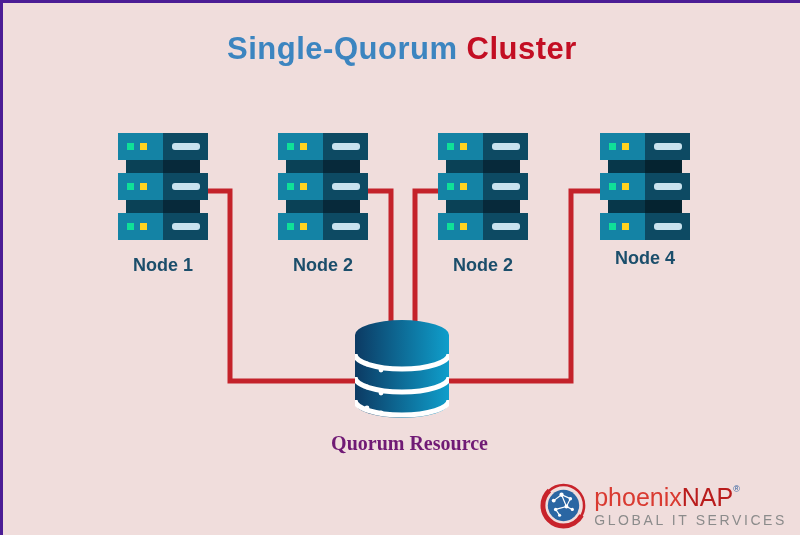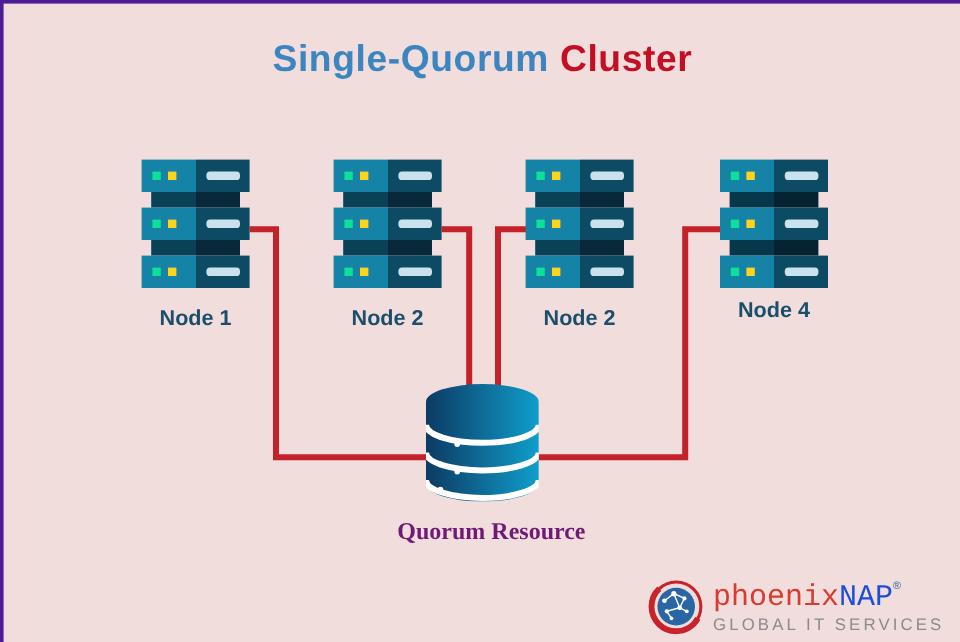--- a/index.html
+++ b/index.html
@@ -39,22 +39,22 @@
   .quorum-label{
     position:absolute;top:429px;left:15px;right:0;text-align:center;
     font-size:20px;font-weight:bold;color:#701a75;z-index:2;font-family:Liberation Serif, serif;
   }
   
   .logo{
     position:absolute;right:14px;bottom:7px;display:flex;align-items:center;gap:7px;z-index:2;
   }
   .logo-text{display:flex;flex-direction:column;line-height:1;}
   .wordmark{font-size:25px;font-weight:500;white-space:nowrap;}
-  .wm-red{color:#d93a31;font-family:Liberation Mono, monospace;}
-  .wm-blue{color:#1d4ed8;font-family:Liberation Mono, monospace;}
+  .wm-red{color:#d93a31;}
+  .wm-blue{color:#b91c1c;}
   .wm-reg{font-size:9px;color:#2a5b9c;vertical-align:top;line-height:1;}
   .tagline{font-size:14px;color:#8b8b8b;letter-spacing:2.6px;margin-top:3px;white-space:nowrap;}
 </style>
 </head>
 <body>
 
 <div id="canvas">
 
   <h1 class="title"><span class="t-blue">Single-Quorum</span> <span class="t-red">Cluster</span></h1>
 

